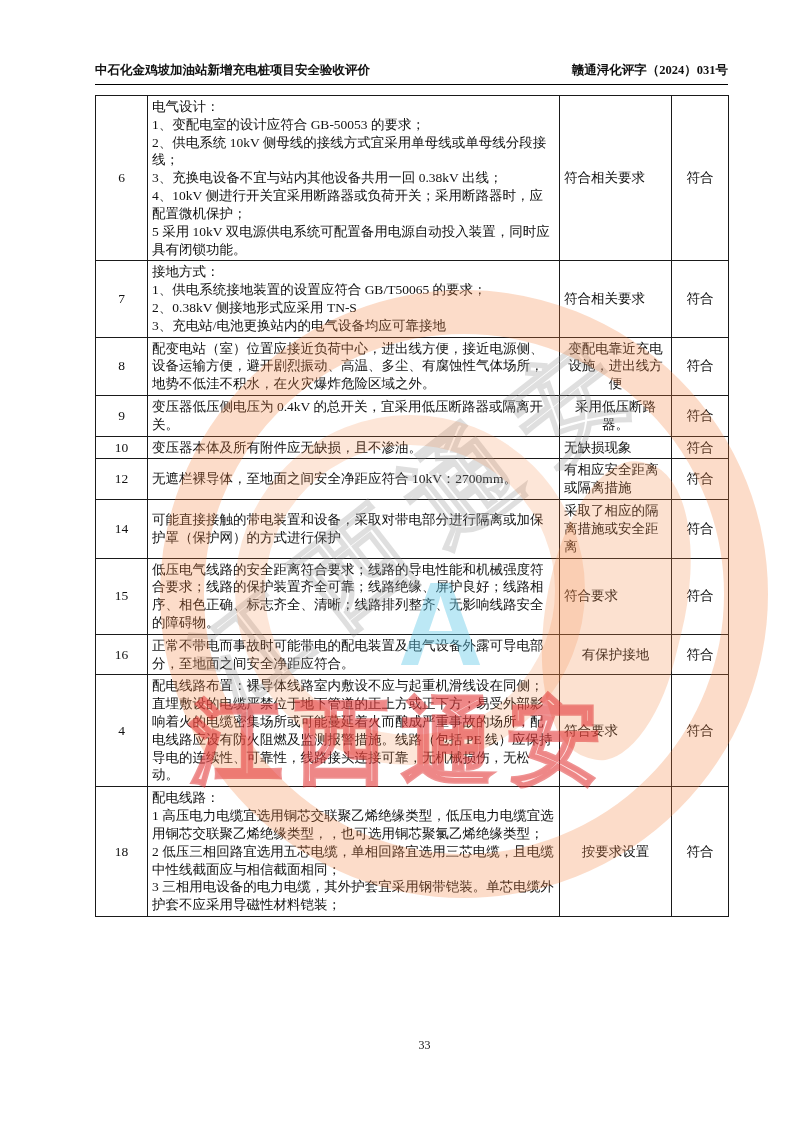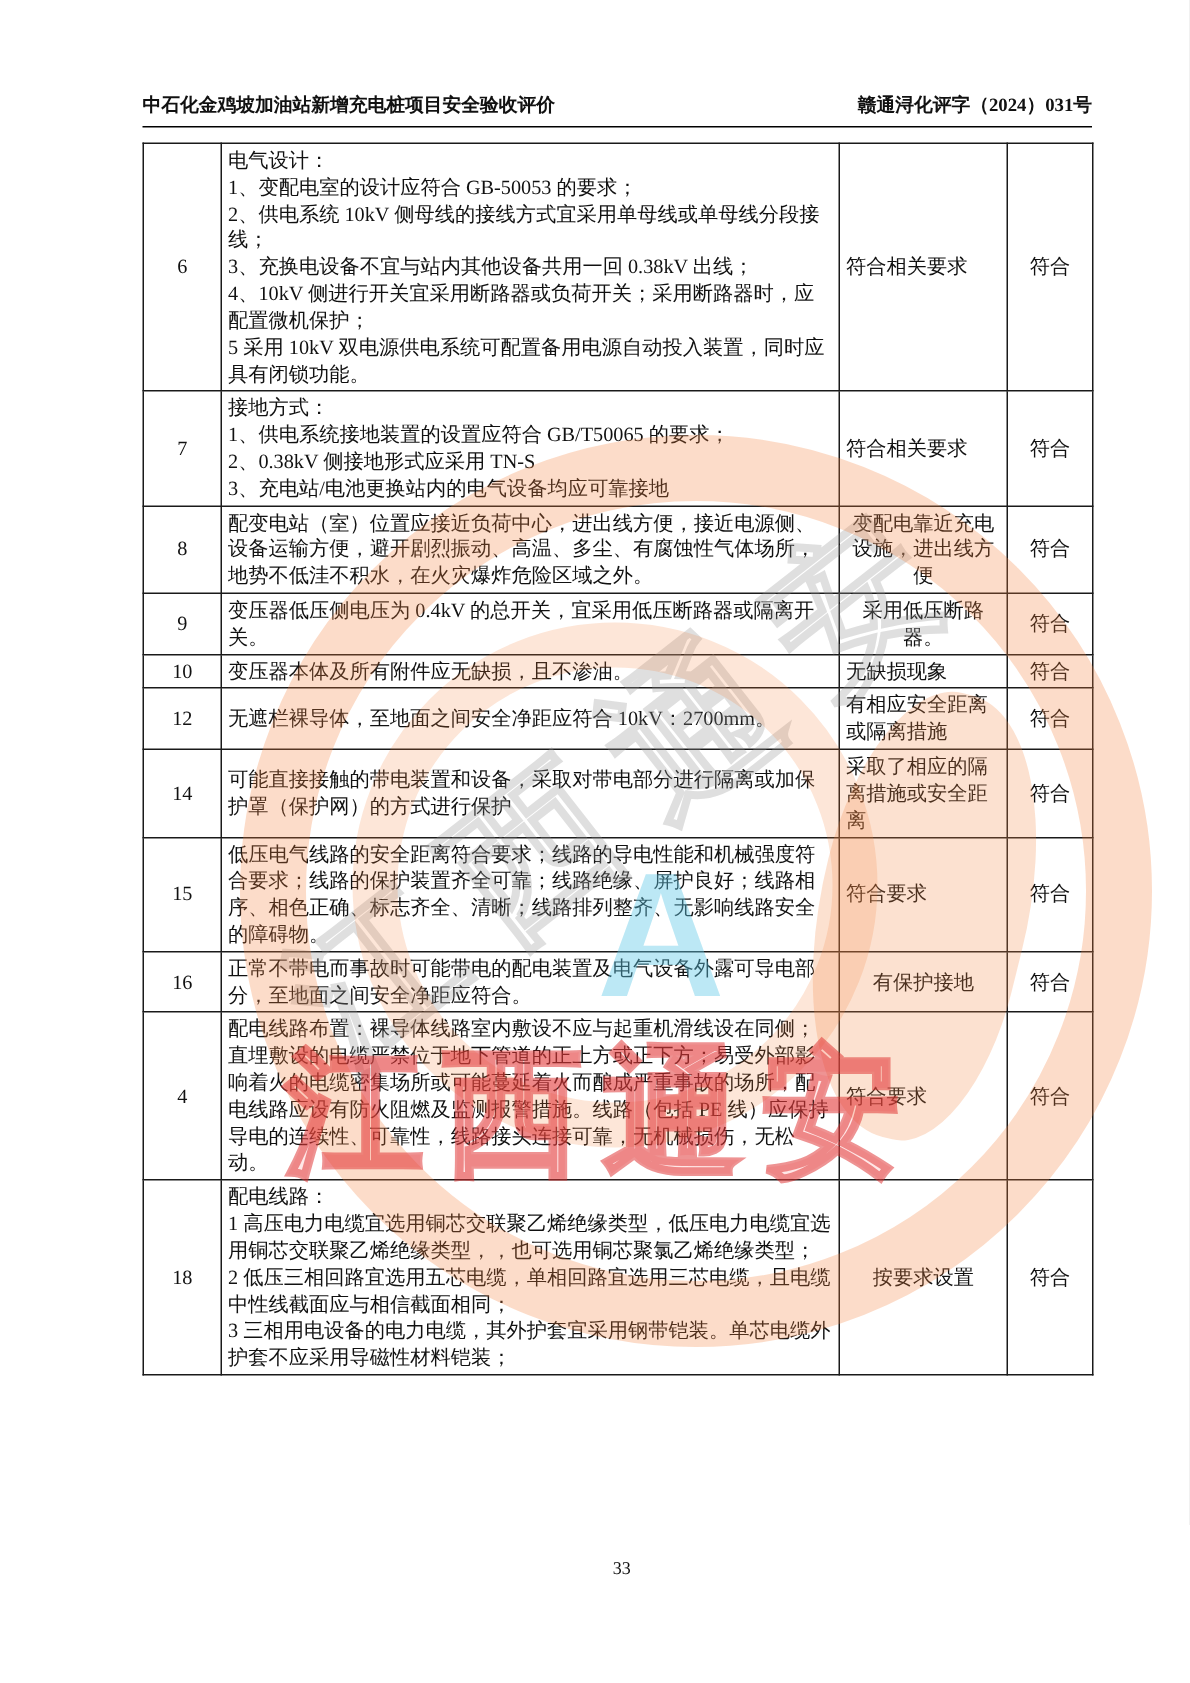--- a/index.html
+++ b/index.html
@@ -30,21 +30,21 @@
     font-size:13.5px;line-height:1.32;
     padding:2px 4px;
   }
   td.c-no{text-align:center;font-family:"Liberation Serif","DejaVu Serif",serif;}
   td.c-content{text-align:left;white-space:pre-line;padding:2px 6px;margin-left:35px;}
   td.c-result{font-size:13px;padding:2px 2px;}
   td.c-result.align-left{text-align:center;}
   td.c-conclusion{text-align:center;font-size:13px;}
   
   .footer{
-    position:absolute;left:98px;top:1038px;width:633px;
+    position:absolute;left:108px;top:1038px;width:633px;
     text-align:center;font-size:12px;
   }
   
   .wm{position:absolute;inset:0;pointer-events:none;}
   .wm-ring-outer{
     position:absolute;left:160px;top:290px;width:520px;height:520px;
     border-radius:50%;
     border:44px solid rgba(243,130,62,0.28);
   }
   .wm-ring-inner{

